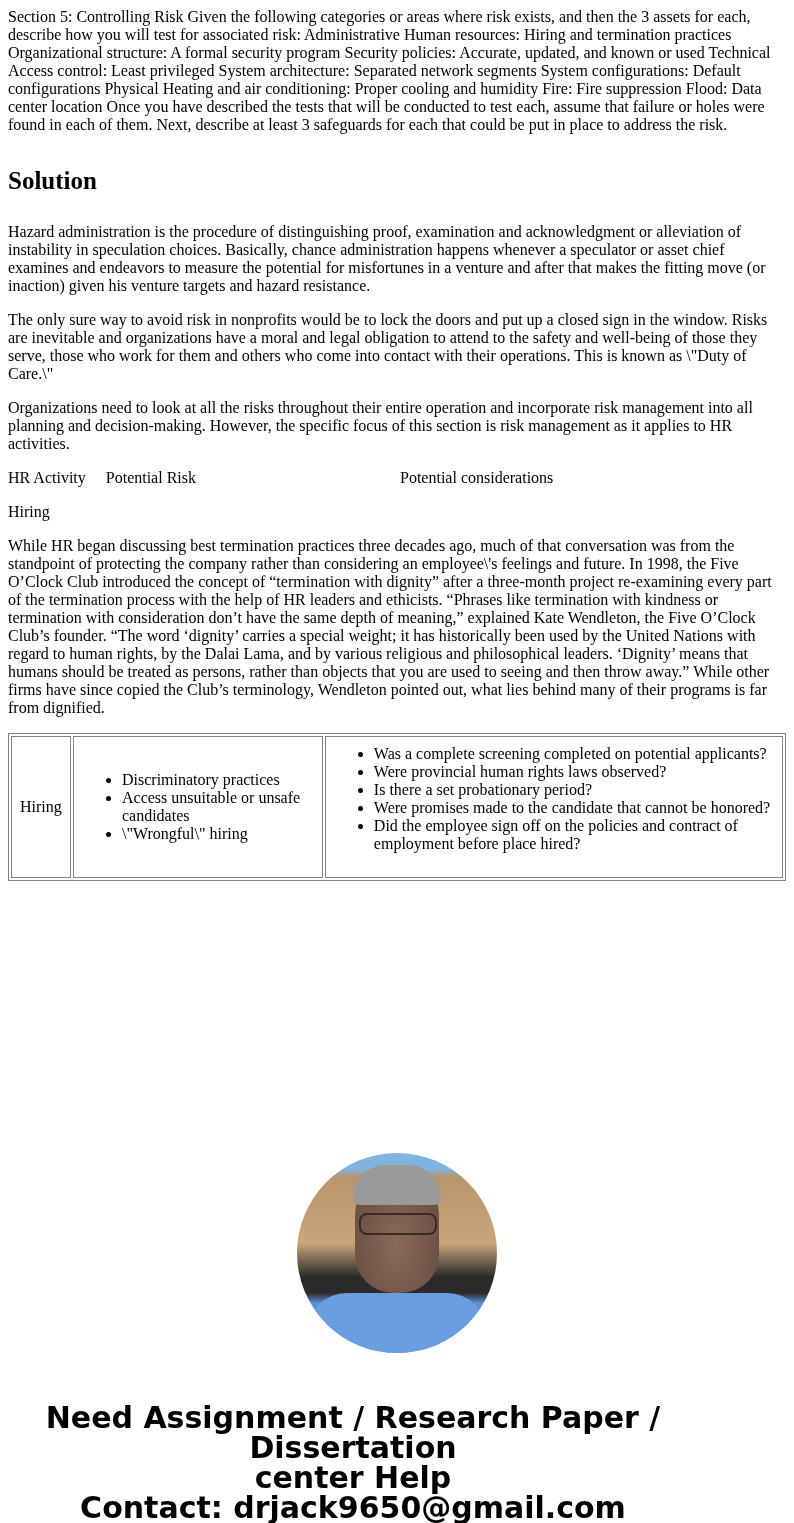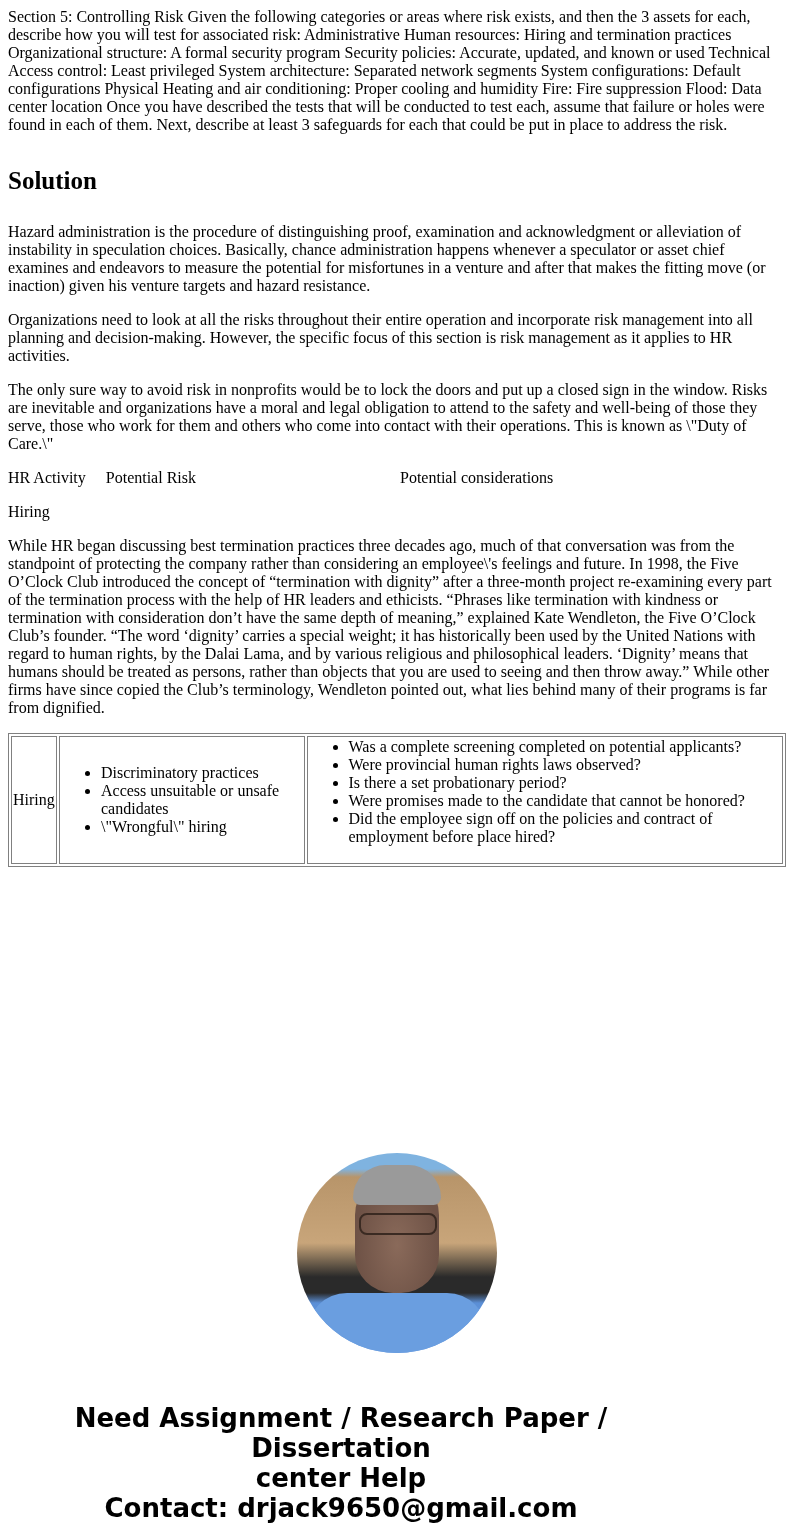--- a/index.html
+++ b/index.html
@@ -20,21 +20,21 @@
     .header-line { white-space: pre; }
     table.hr-table {
       border: 1px solid #808080;
       border-collapse: separate;
       border-spacing: 2px;
       width: 778px;
       margin-top: 0;
     }
     table.hr-table td {
       border: 1px solid #808080;
-      padding: 1px;
+      padding: 8px;
       vertical-align: middle;
     }
     td.col-activity { width: 42px; }
     td.col-risk { width: 242px; }
     td.col-cons { width: 474px; }
     ul { margin: 16px 0; padding-left: 40px; }
     td.col-cons ul { margin: 0 0 16px 0; }
     li { margin: 0; }
     .avatar {
       position: absolute;
@@ -58,40 +58,40 @@
     .avatar .glasses {
       position: absolute; left: 62px; top: 60px; width: 78px; height: 22px;
       border: 2px solid #3a2a22; border-radius: 8px; box-sizing: border-box;
     }
     .avatar .shirt {
       position: absolute; left: 10px; top: 140px; width: 180px; height: 80px;
       background: #6a9ee0; border-radius: 40px 40px 0 0;
     }
     .promo {
       position: absolute;
-      left: 0; top: 1403px; width: 682px;
+      left: 12px; top: 1403px; width: 682px;
       text-align: center;
       font-family: "DejaVu Sans", sans-serif;
       font-weight: bold;
-      font-size: 26px;
+      font-size: 30px;
       line-height: 30px;
       color: #000000;
     }
   </style>
 </head>
 <body>
 
 <div class="content">
   <p class="question">Section 5: Controlling Risk Given the following categories or areas where risk exists, and then the 3 assets for each, describe how you will test for associated risk: Administrative Human resources: Hiring and termination practices Organizational structure: A formal security program Security policies: Accurate, updated, and known or used Technical Access control: Least privileged System architecture: Separated network segments System configurations: Default configurations Physical Heating and air conditioning: Proper cooling and humidity Fire: Fire suppression Flood: Data center location Once you have described the tests that will be conducted to test each, assume that failure or holes were found in each of them. Next, describe at least 3 safeguards for each that could be put in place to address the risk.</p>
 
   <h3>Solution</h3>
 
   <p>Hazard administration is the procedure of distinguishing proof, examination and acknowledgment or alleviation of instability in speculation choices. Basically, chance administration happens whenever a speculator or asset chief examines and endeavors to measure the potential for misfortunes in a venture and after that makes the fitting move (or inaction) given his venture targets and hazard resistance.</p>
+  <p>The only sure way to avoid risk in nonprofits would be to lock the doors and put up a closed sign in the window. Risks are inevitable and organizations have a moral and legal obligation to attend to the safety and well-being of those they serve, those who work for them and others who come into contact with their operations. This is known as \"Duty of Care.\"</p>
   <p>Organizations need to look at all the risks throughout their entire operation and incorporate risk management into all planning and decision-making. However, the specific focus of this section is risk management as it applies to HR activities.</p>
-  <p>The only sure way to avoid risk in nonprofits would be to lock the doors and put up a closed sign in the window. Risks are inevitable and organizations have a moral and legal obligation to attend to the safety and well-being of those they serve, those who work for them and others who come into contact with their operations. This is known as \"Duty of Care.\"</p>
 
   <p class="header-line">HR Activity     Potential Risk                                                   Potential considerations</p>
   <p>Hiring</p>
 
   <p>While HR began discussing best termination practices three decades ago, much of that conversation was from the standpoint of protecting the company rather than considering an employee\'s feelings and future. In 1998, the Five O’Clock Club introduced the concept of “termination with dignity” after a three-month project re-examining every part of the termination process with the help of HR leaders and ethicists. “Phrases like termination with kindness or termination with consideration don’t have the same depth of meaning,” explained Kate Wendleton, the Five O’Clock Club’s founder. “The word ‘dignity’ carries a special weight; it has historically been used by the United Nations with regard to human rights, by the Dalai Lama, and by various religious and philosophical leaders. ‘Dignity’ means that humans should be treated as persons, rather than objects that you are used to seeing and then throw away.” While other firms have since copied the Club’s terminology, Wendleton pointed out, what lies behind many of their programs is far from dignified.</p>
 
   <table class="hr-table">
     <tbody>
         <tr>
       <td class="col-activity">Hiring</td>

